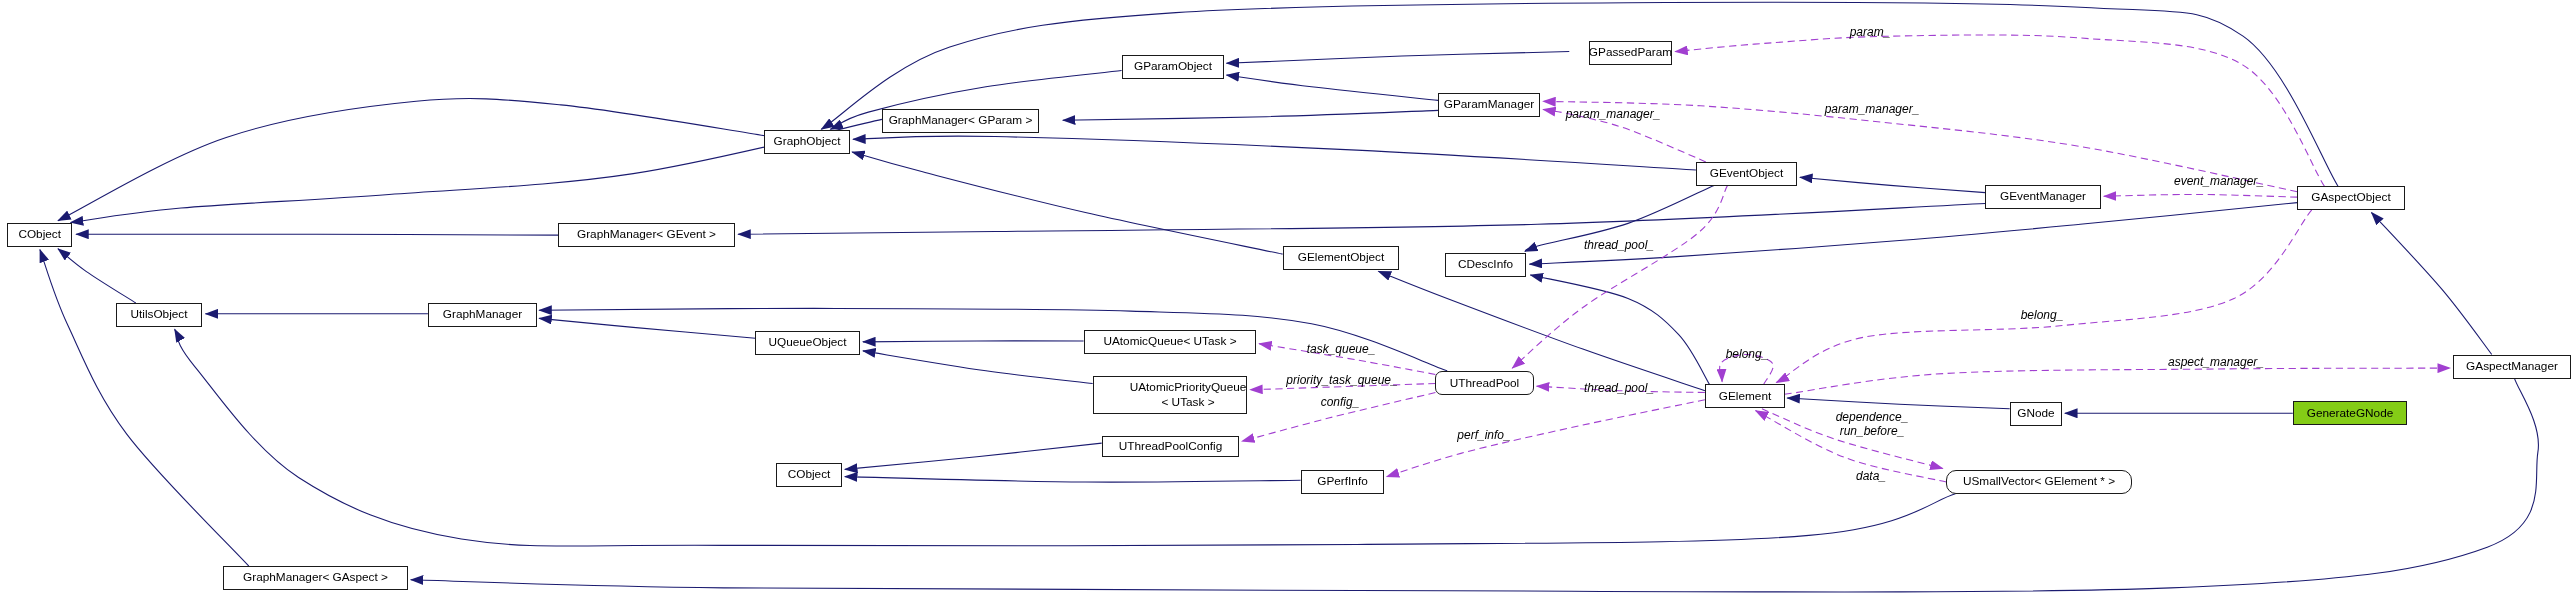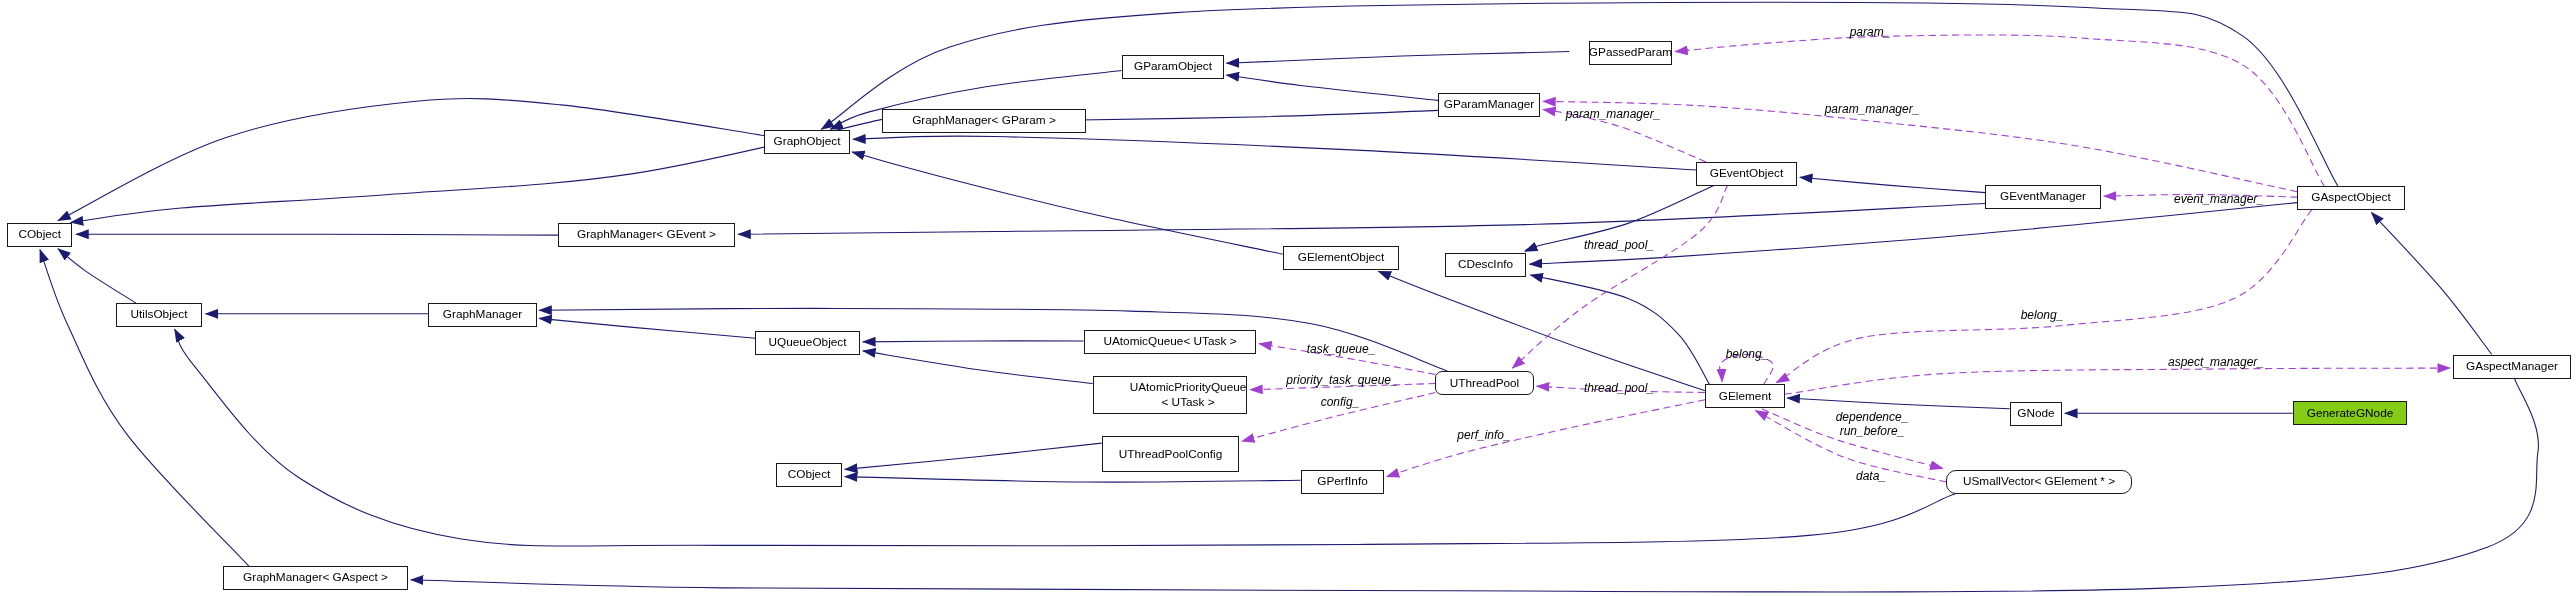--- a/index.html
+++ b/index.html
@@ -79,46 +79,46 @@
   </svg>
   <div id="nodes">
       <div class="node" style="left: 7.2px; top: 223px; width: 65px; height: 23.5px;">CObject</div>
       <div class="node" style="left: 116px; top: 303px; width: 86px; height: 23.5px;">UtilsObject</div>
       <div class="node" style="left: 428px; top: 303px; width: 109px; height: 23.5px;">GraphManager</div>
       <div class="node" style="left: 755px; top: 331px; width: 105px; height: 23.5px;">UQueueObject</div>
       <div class="node" style="left: 1084px; top: 330px; width: 172px; height: 23.5px;">UAtomicQueue&lt; UTask &gt;</div>
       <div class="node" style="left: 1093px; top: 376px; width: 154px; height: 38px; padding-left: 36px;">UAtomicPriorityQueue
 &lt; UTask &gt;</div>
       <div class="node" style="left: 776px; top: 463px; width: 66px; height: 23.5px;">CObject</div>
-      <div class="node" style="left: 1102px; top: 436px; width: 137px; height: 36px;">UThreadPoolConfig</div>
+      <div class="node" style="left: 1102px; top: 436px; width: 137px; height: 21px;">UThreadPoolConfig</div>
       <div class="node" style="left: 1301px; top: 470px; width: 83px; height: 23.5px;">GPerfInfo</div>
       <div class="node" style="left: 1435px; top: 371px; width: 99px; height: 24.4px; border-radius: 7px;">UThreadPool</div>
       <div class="node" style="left: 764px; top: 130px; width: 86px; height: 23.5px;">GraphObject</div>
-      <div class="node" style="left: 882px; top: 109px; width: 204px; height: 23.5px;">GraphManager&lt; GParam &gt;</div>
+      <div class="node" style="left: 882px; top: 109px; width: 157px; height: 23.5px;">GraphManager&lt; GParam &gt;</div>
       <div class="node" style="left: 1122px; top: 55px; width: 102px; height: 23.5px;">GParamObject</div>
       <div class="node" style="left: 1569px; top: 41px; width: 83px; height: 23.5px; margin-left: 20px;">GPassedParam</div>
       <div class="node" style="left: 1438px; top: 93px; width: 102px; height: 23.5px;">GParamManager</div>
       <div class="node" style="left: 1696px; top: 162px; width: 101px; height: 23.5px;">GEventObject</div>
       <div class="node" style="left: 1985px; top: 185px; width: 116px; height: 23.5px;">GEventManager</div>
       <div class="node" style="left: 2297px; top: 186px; width: 108px; height: 23.5px;">GAspectObject</div>
       <div class="node" style="left: 558px; top: 223px; width: 177px; height: 23.5px;">GraphManager&lt; GEvent &gt;</div>
       <div class="node" style="left: 1283px; top: 246px; width: 116px; height: 23.5px;">GElementObject</div>
       <div class="node" style="left: 1445px; top: 253px; width: 81px; height: 23.5px;">CDescInfo</div>
       <div class="node" style="left: 1705px; top: 384px; width: 80px; height: 24.4px;">GElement</div>
       <div class="node" style="left: 2010px; top: 402px; width: 52px; height: 23.5px;">GNode</div>
       <div class="node focus" style="left: 2293px; top: 401px; width: 114px; height: 24.4px;">GenerateGNode</div>
       <div class="node" style="left: 1946px; top: 470px; width: 186px; height: 23.5px; border-radius: 10px;">USmallVector&lt; GElement * &gt;</div>
       <div class="node" style="left: 2453px; top: 355px; width: 118px; height: 23.5px;">GAspectManager</div>
       <div class="node" style="left: 223px; top: 566px; width: 185px; height: 23.5px;">GraphManager&lt; GAspect &gt;</div>
     </div>
   <div id="labels">
       <div class="edge-label" style="left: 1870px; top: 33px;">param_</div>
       <div class="edge-label" style="left: 1613px; top: 115px;">param_manager_</div>
       <div class="edge-label" style="left: 1872px; top: 110px;">param_manager_</div>
-      <div class="edge-label" style="left: 2219px; top: 200px; text-align: right;">event_manager_</div>
+      <div class="edge-label" style="left: 2219px; top: 182px; text-align: right;">event_manager_</div>
       <div class="edge-label" style="left: 1619px; top: 246px;">thread_pool_</div>
       <div class="edge-label" style="left: 1619px; top: 389px;">thread_pool_</div>
       <div class="edge-label" style="left: 1341px; top: 350px;">task_queue_</div>
       <div class="edge-label" style="left: 1342px; top: 381px;">priority_task_queue_</div>
       <div class="edge-label" style="left: 1340px; top: 403px;">config_</div>
       <div class="edge-label" style="left: 1484px; top: 436px;">perf_info_</div>
       <div class="edge-label" style="left: 2042px; top: 316px;">belong_</div>
       <div class="edge-label" style="left: 1747px; top: 355px;">belong_</div>
       <div class="edge-label" style="left: 2216px; top: 363px;">aspect_manager_</div>
       <div class="edge-label" style="left: 1872px; top: 425px;">dependence_

